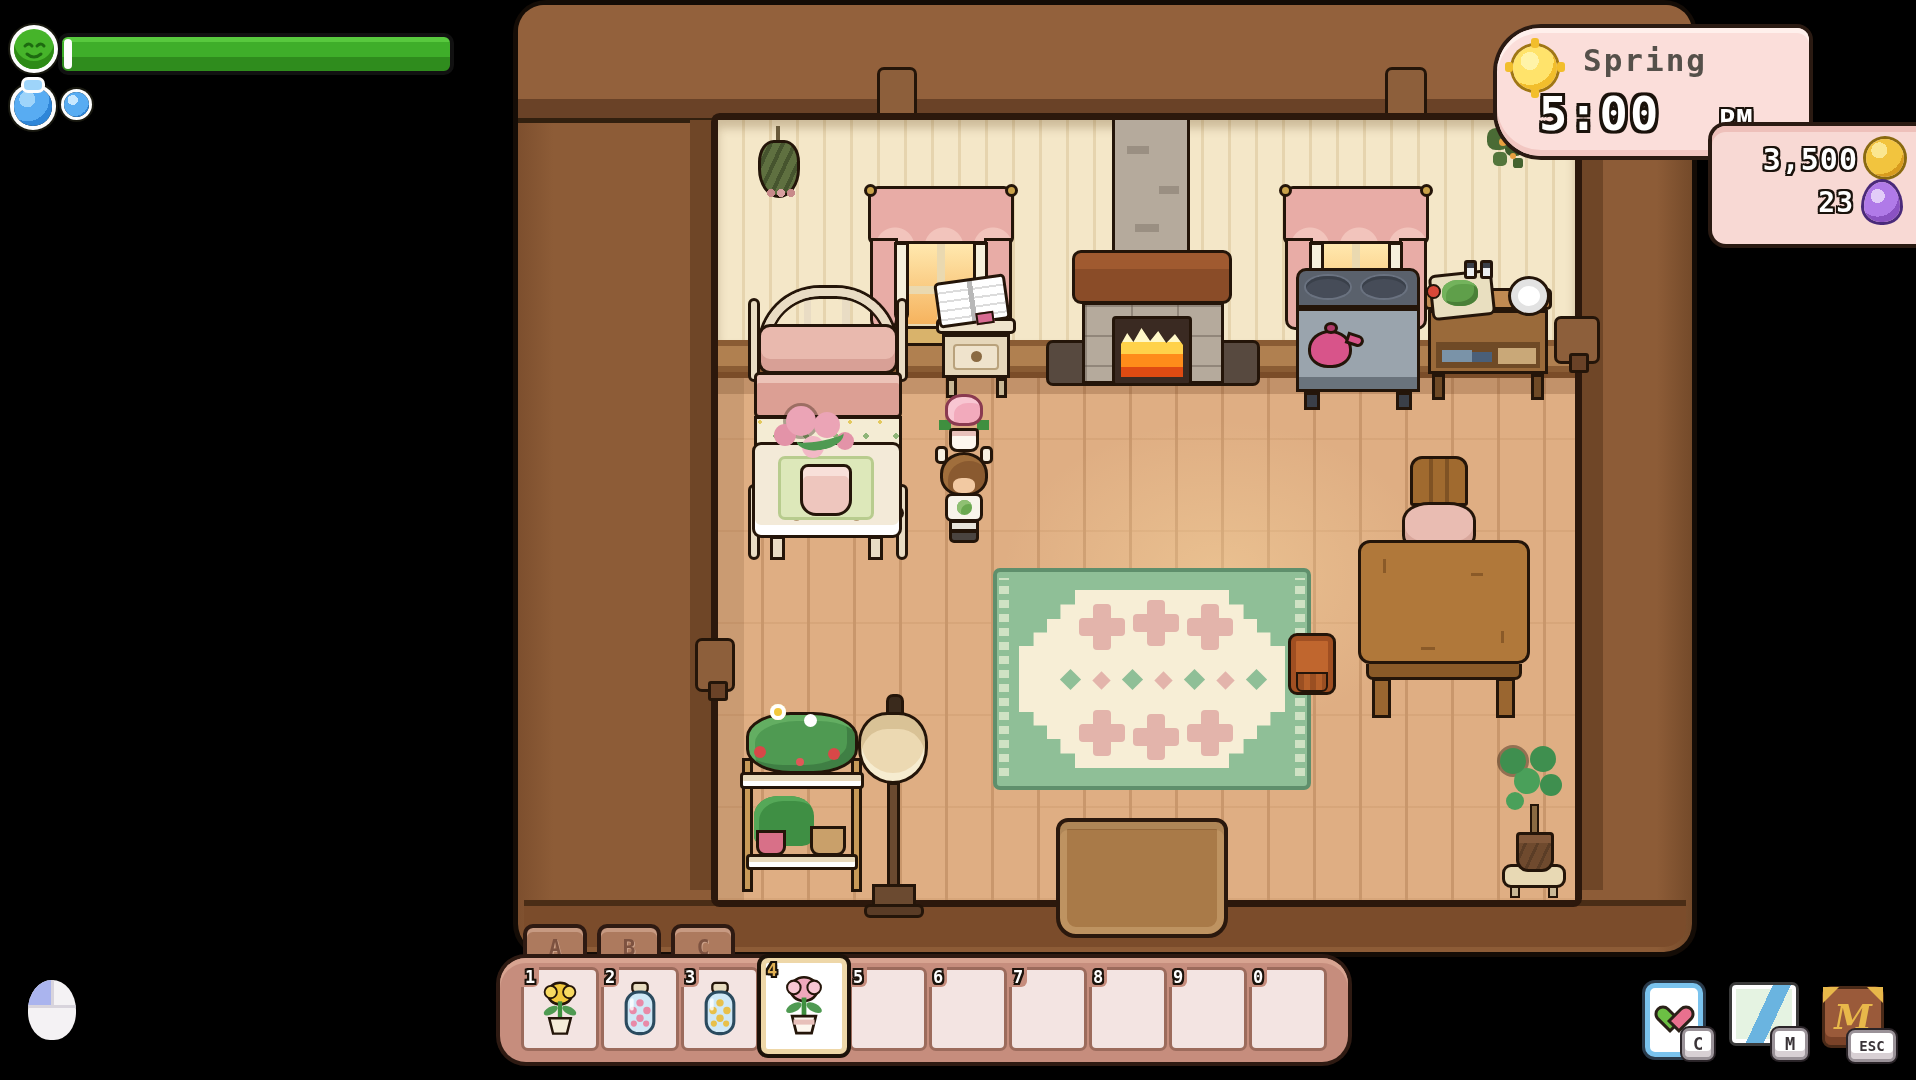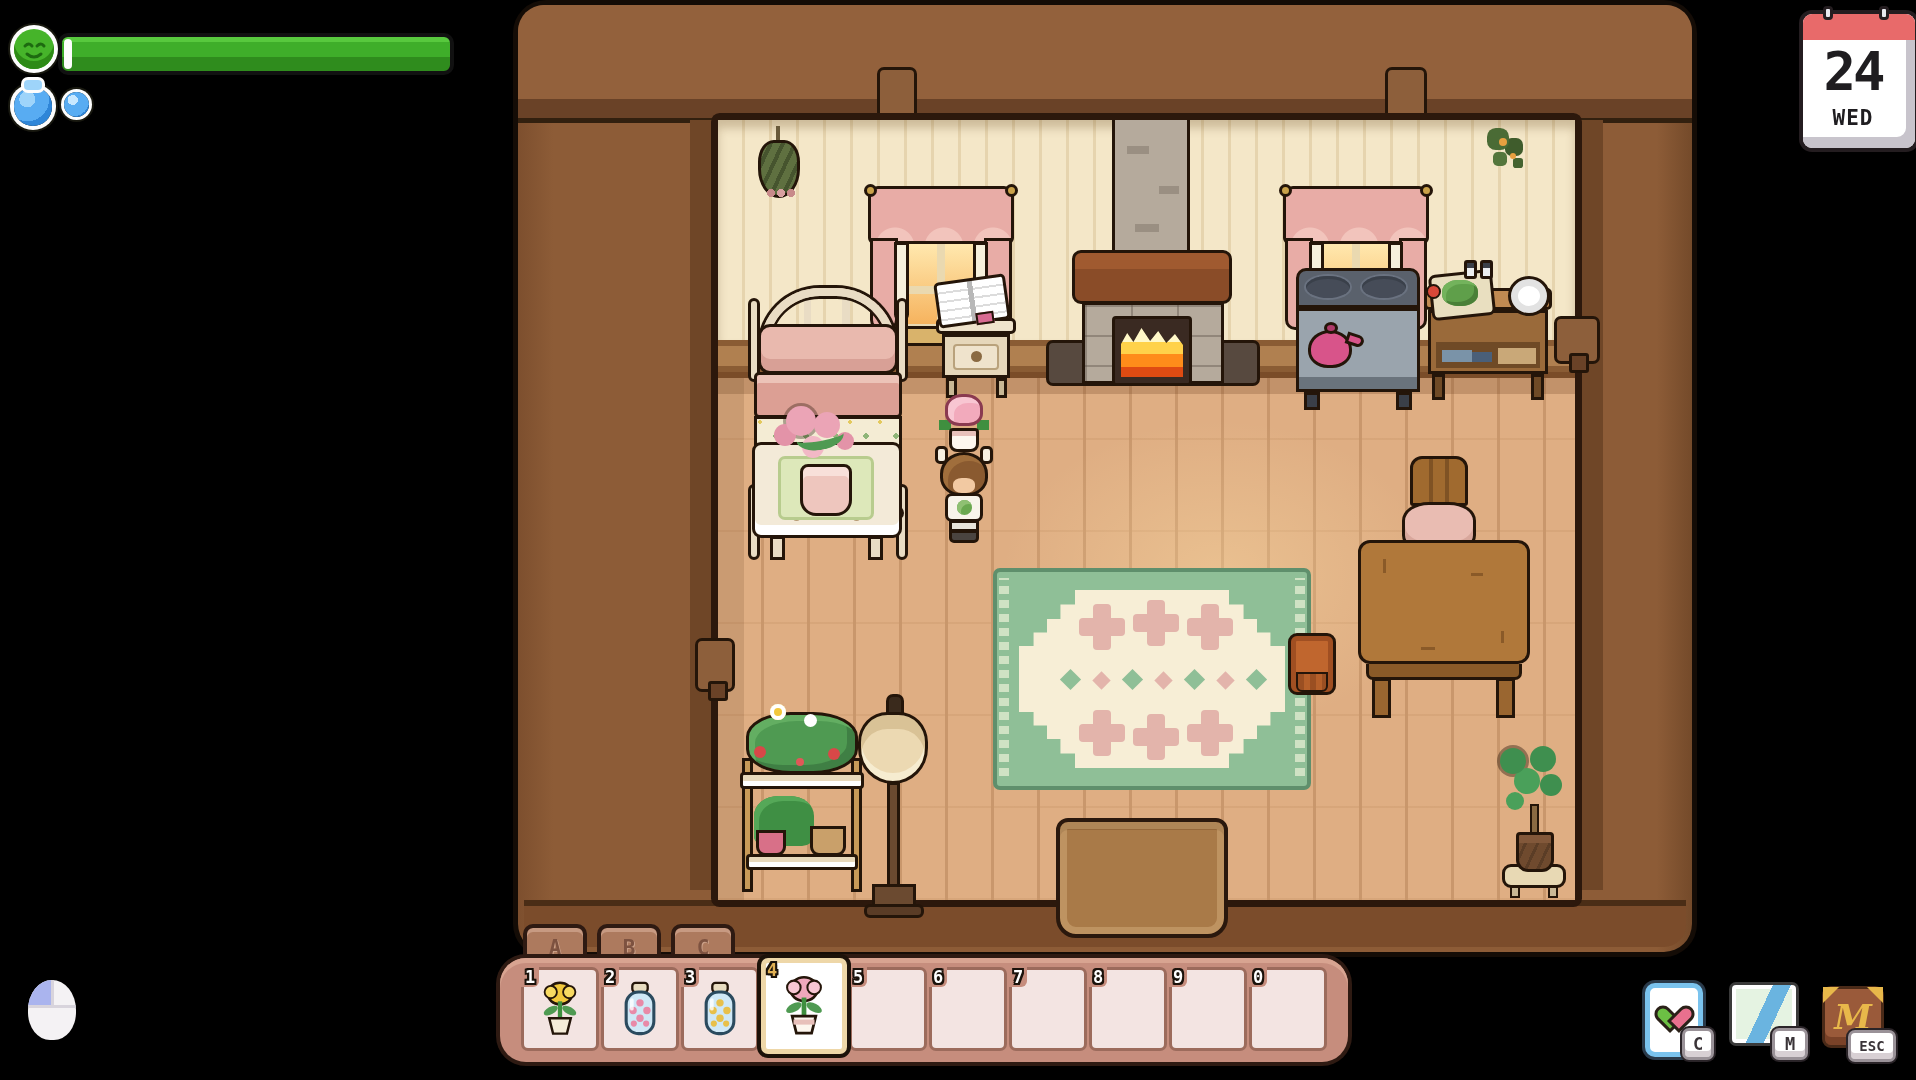--- a/index.html
+++ b/index.html
@@ -488,26 +488,31 @@
 
   <div class="smiley abs">
     <svg width="40" height="40" viewBox="0 0 40 40">
         <path d="M11 17 q4 -4 7 0 M23 17 q4 -4 7 0 M13 25 q7 6 14 0" stroke="#1d6a10" stroke-width="3" fill="none" stroke-linecap="round"></path>
       </svg>
   </div>
   <div class="healthbar abs"></div>
   <div class="jug abs"></div>
   <div class="orb abs"></div>
 
-  <div class="calendar abs">
-    <div class="band abs"></div>
-    <div class="peg1 abs"></div>
-      <div class="peg2 abs"></div>
-    <div class="day abs">24</div>
-    <div class="wd abs">WED</div>
+  <div class="spanel abs">
+    <div class="sun abs"></div>
+    <div class="season abs">Spring</div>
+    <div class="time abs ol3">5:00</div>
+    <div class="merid abs ol2">PM</div>
+  </div>
+  <div class="moneypanel abs">
+    <div class="gold ol2">3,500</div>
+    <div class="coin"></div>
+    <div class="essence ol2">23</div>
+    <div class="gem"></div>
   </div>
 
   <div class="hint-mouse abs">
     <div class="lb"></div>
       <div class="seam-h"></div>
       <div class="seam-v"></div>
   </div>
 
   <div class="tab abs" style="left:523px;">A</div>
   <div class="tab abs" style="left:597px;">B</div>

